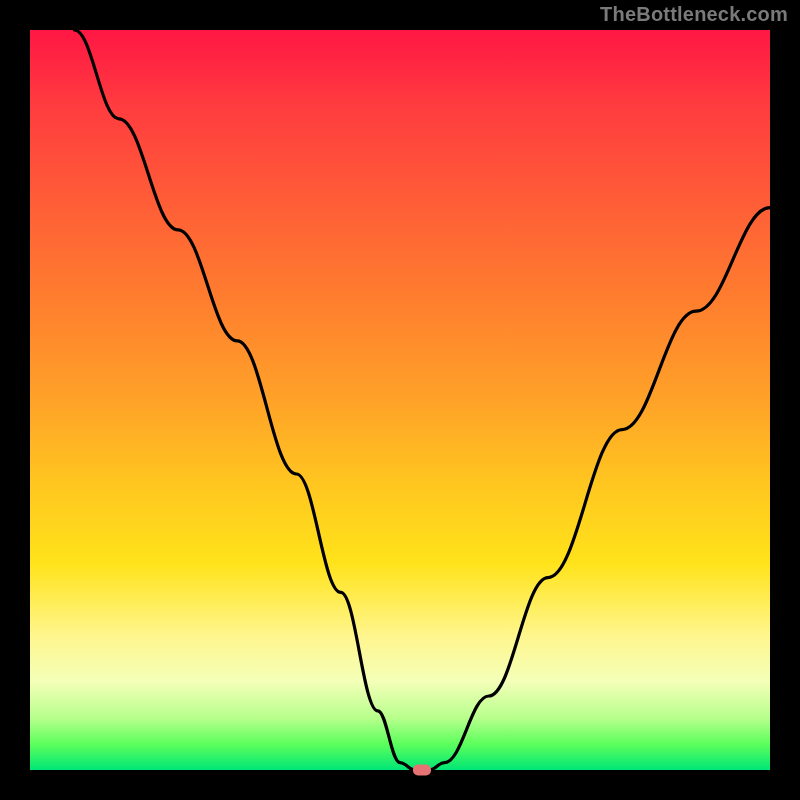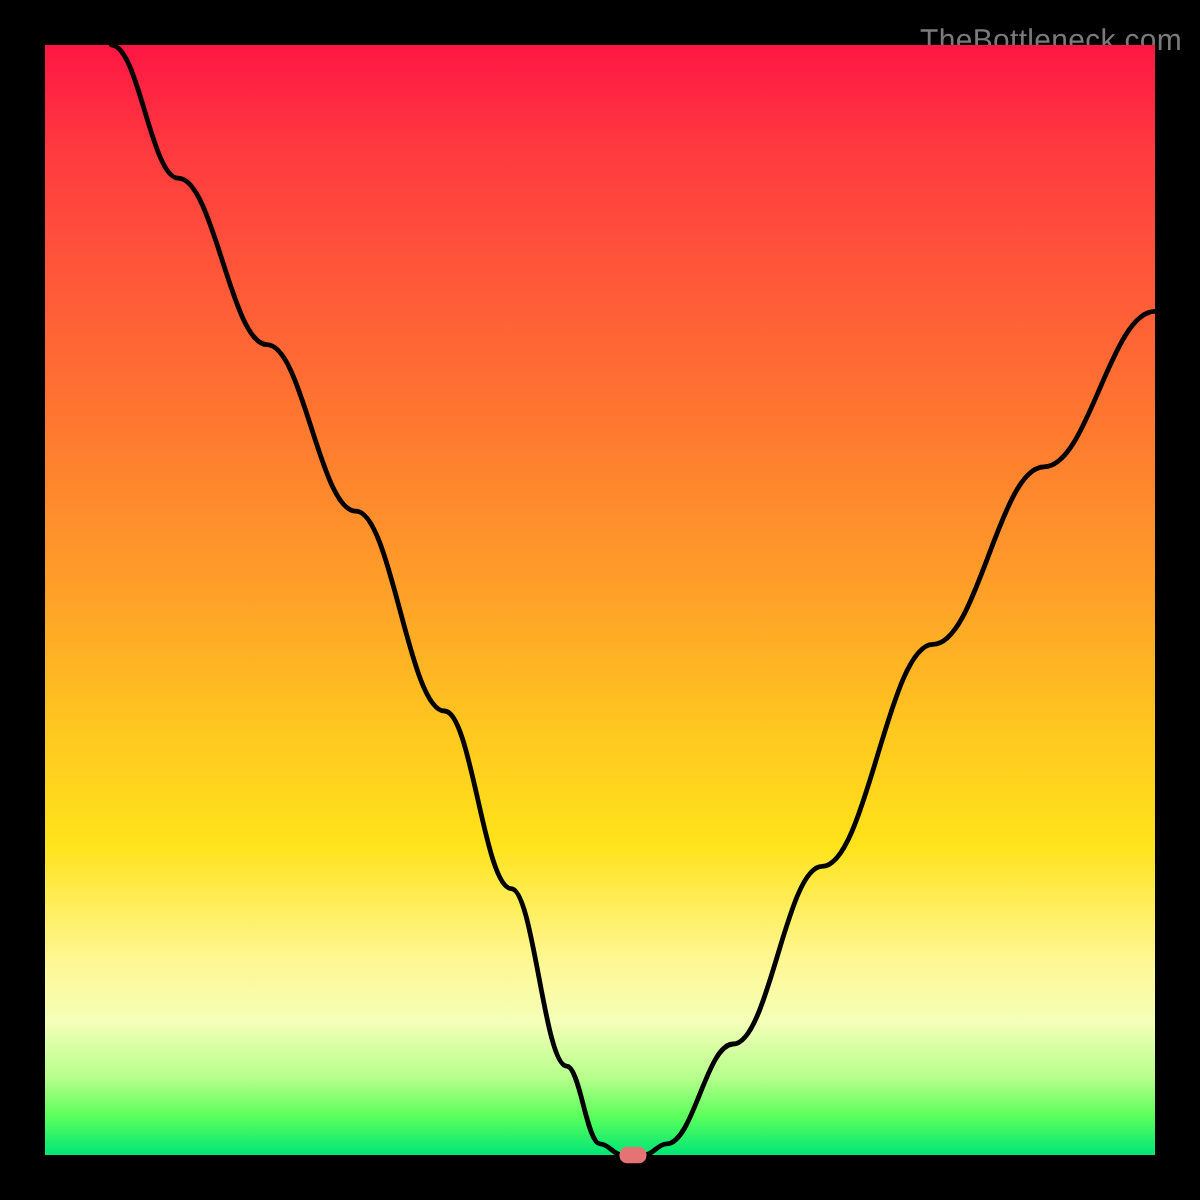--- a/index.html
+++ b/index.html
@@ -12,25 +12,25 @@
     font-family: Arial, Helvetica, sans-serif;
   }
   .frame {
     position: relative;
     width: 800px;
     height: 800px;
     background: #000;
   }
   .watermark {
     position: absolute;
-    top: 16px;
+    top: 3px;
     right: 12px;
     color: #7a7a7a;
     font-size: 20px;
-    font-weight: 400;
+    font-weight: 700;
     letter-spacing: 0.2px;
     user-select: none;
   }
   .plot-area {
     position: absolute;
     left: 30px;
     top: 30px;
     width: 740px;
     height: 740px;
     

